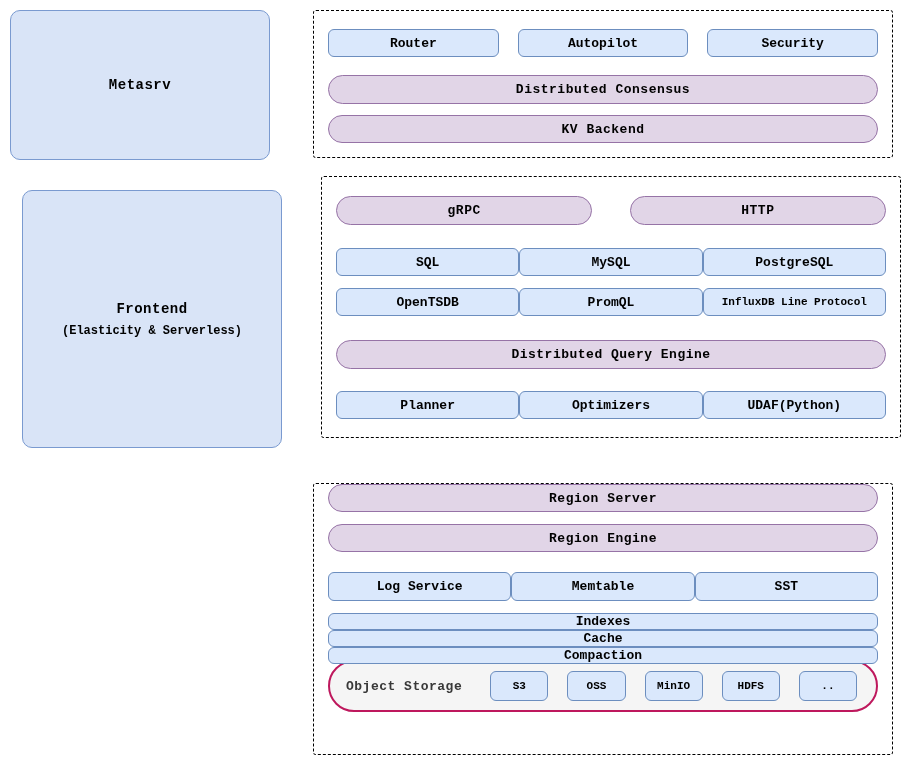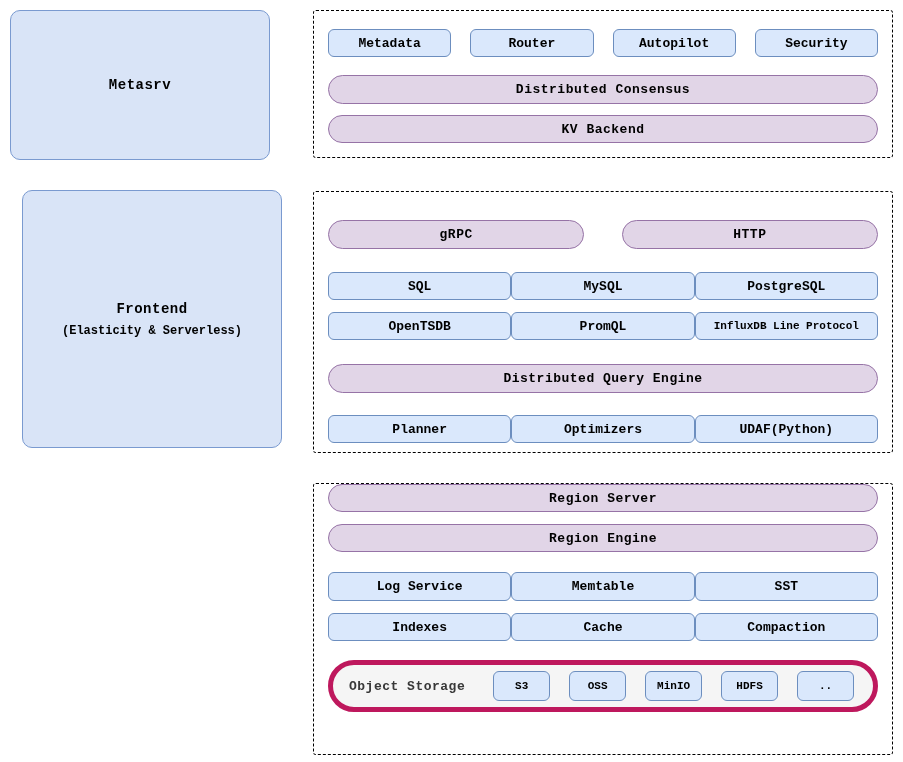--- a/index.html
+++ b/index.html
@@ -68,21 +68,21 @@
     border: 1px solid #9673a6;
     border-radius: 15px;
     letter-spacing: .5px;
   }
   .half { width: 46.6%; flex: none; }
   .pills2 { display: flex; justify-content: space-between; }
 
   
   .storage {
     background: #f5f5f5;
-    border: 5px solid #be185d;
+    border: 2px solid #be185d;
     border-radius: 26px;
     display: flex;
     align-items: center;
     gap: 19px;
     padding: 0 19px 0 16px;
     height: 52px;
   }
   .storage-label {
     font-size: 13px;
     color: #383838;
@@ -110,30 +110,29 @@
   </div>
 
   <div class="side-box" style="top:190px;height:258px;margin-left:12px;">
     <div class="side-title">Frontend</div>
     <div class="side-subtitle">(Elasticity &amp; Serverless)</div>
   </div>
 
 
   <div class="dashed" style="top:10px;height:148px;padding-top:18px;">
     <div class="row gap19" style="height:28px;">
-      <div class="node">Metadata</div>
       <div class="node">Router</div>
       <div class="node">Autopilot</div>
       <div class="node">Security</div>
     </div>
     <div class="pill" style="height:29px;margin-top:18px;">Distributed Consensus</div>
     <div class="pill" style="height:28px;margin-top:11px;">KV Backend</div>
   </div>
 
-  <div class="dashed" style="top:191px;height:262px;padding-top:28px;">
+  <div class="dashed" style="top:176px;height:262px;padding-top:19px;margin-left:8px;">
     <div class="pills2" style="height:29px;">
       <div class="pill half" style="height:29px;">gRPC</div>
       <div class="pill half" style="height:29px;">HTTP</div>
     </div>
     <div class="row gap30" style="height:28px;margin-top:23px;">
       <div class="node">SQL</div>
       <div class="node">MySQL</div>
       <div class="node">PostgreSQL</div>
     </div>
     <div class="row gap30" style="height:28px;margin-top:12px;">
@@ -150,21 +149,21 @@
   </div>
 
   <div class="dashed" style="top:483px;height:272px;">
     <div class="pill" style="height:28px;">Region Server</div>
     <div class="pill" style="height:28px;margin-top:12px;">Region Engine</div>
     <div class="row gap30" style="height:29px;margin-top:20px;">
       <div class="node">Log Service</div>
       <div class="node">Memtable</div>
       <div class="node">SST</div>
     </div>
-    <div class="row gap30" style="height:28px;margin-top:12px;">
+    <div class="row gap30" style="height:28px;margin-top:12px;flex-direction:column;">
       <div class="node">Indexes</div>
       <div class="node">Cache</div>
       <div class="node">Compaction</div>
     </div>
     <div class="storage" style="margin-top:19px;">
       <div class="storage-label">Object Storage</div>
       <div class="snode">S3</div>
       <div class="snode">OSS</div>
       <div class="snode">MinIO</div>
       <div class="snode">HDFS</div>

